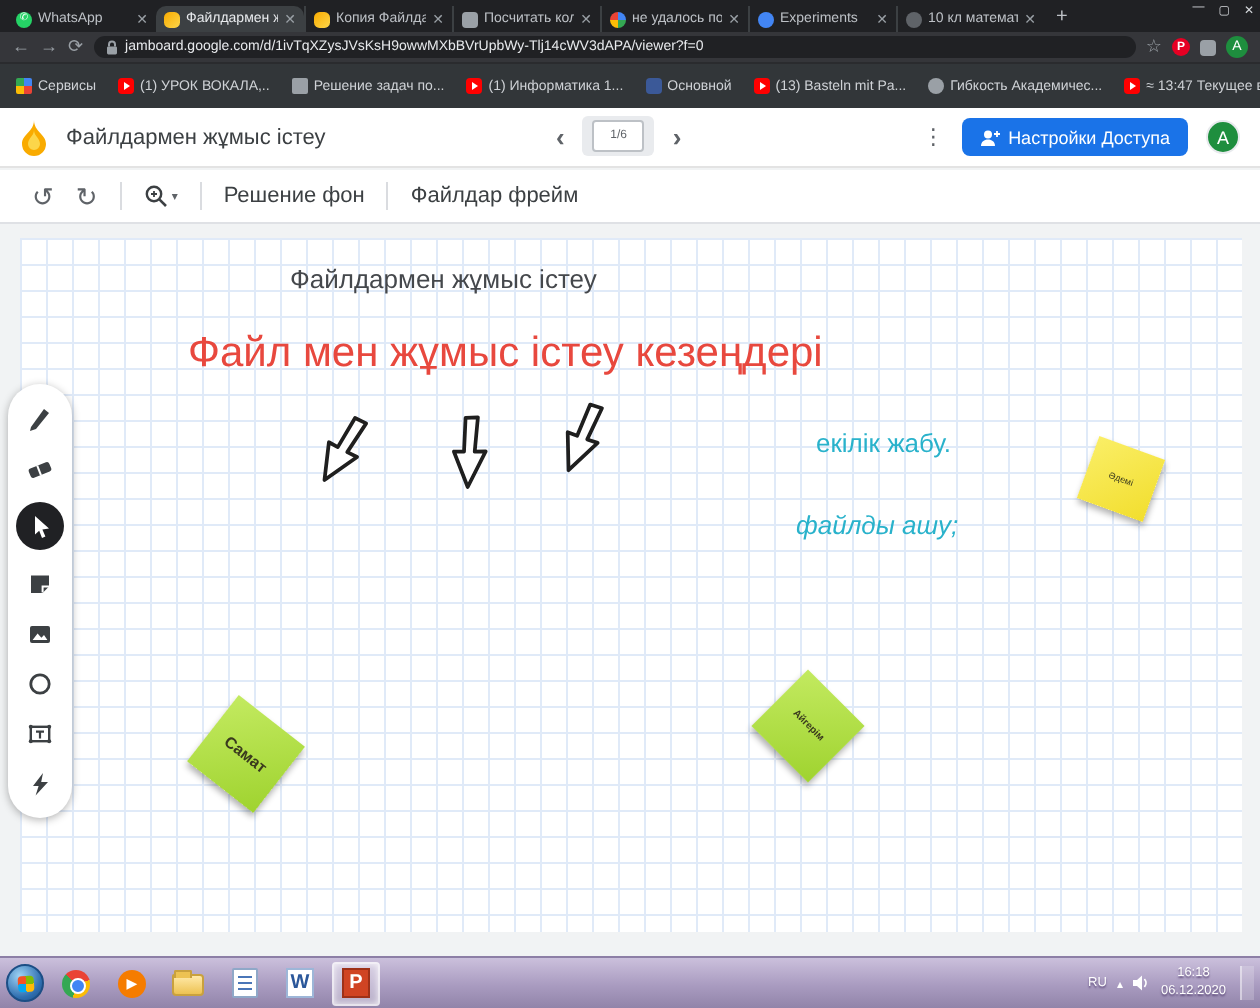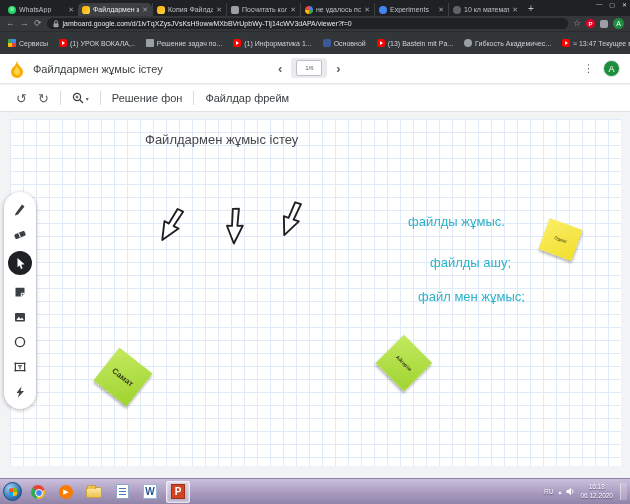--- a/index.html
+++ b/index.html
@@ -62,21 +62,21 @@
   .tb-sep { width:1px; height:14px; background:#dadce0; }
   .caret { font-size:6px; color:#5f6368; margin-left:2px; }
 
   
   .canvas { position:absolute; left:10px; top:119px; width:611px; height:347px; background-color:#fff;
     background-image: linear-gradient(#e0eaf8 1px, transparent 1px), linear-gradient(90deg, #e0eaf8 1px, transparent 1px);
     background-size:13px 13px; }
   .board-title { position:absolute; left:135px; top:13px; font-size:13px; color:#45484c; }
   .heading { position:absolute; left:84px; top:46px; font-size:21px; font-weight:500; }
   .blue-item { position:absolute; font-size:13px; font-weight:500; }
-  .blue-1 { left:398px; top:95px; } .blue-2 { left:420px; top:136px; } .blue-3 { left:408px; top:170px; }
+  .blue-1 { left:398px; top:95px; } .blue-2 { left:388px; top:136px;font-style:italic; } .blue-3 { left:408px; top:170px; }
   .arrow { position:absolute; width:22px; height:40px; }
   .arrow-1 { left:150px; top:87px; transform:rotate(32deg); }
   .arrow-2 { left:214px; top:88px; transform:rotate(4deg); }
   .arrow-3 { left:270px; top:81px; transform:rotate(24deg); }
   .note { position:absolute; display:flex; align-items:center; justify-content:center; box-shadow:1px 2px 3px rgba(0,0,0,.3); color:#3a3a1e; text-align:center; overflow:hidden; }
   .note-yellow { left:533px; top:104px; width:35px; height:33px; transform:rotate(20deg); background:linear-gradient(135deg,#faee66,#f2de2e); font-size:4.5px; }
   .note-green1 { left:92px; top:237px; width:42px; height:42px; transform:rotate(38deg); background:linear-gradient(135deg,#c3ea60,#9fd32f); font-size:8px; font-weight:bold; }
   .note-green2 { left:374px; top:224px; width:40px; height:40px; transform:rotate(45deg); background:linear-gradient(135deg,#c3ea60,#9fd32f); font-size:5px; font-weight:bold; }
   .green-par { position:absolute; font-size:13px; line-height:17.5px; white-space:pre-line; }
   .gp-1 { left:48px; top:284px; } .gp-2 { left:325px; top:277px; }
@@ -217,20 +217,28 @@
     <span class="jam-title">Файлдармен жұмыс істеу</span>
     <div class="framenav">
       <span class="chev">‹</span>
       <span class="framechip-wrap">
         <span class="framechip">1/6</span>
       </span>
       <span class="chev">›</span>
     </div>
     <div class="hdr-right">
       <span class="dots">⋮</span>
+      <button class="share-btn">
+        <svg width="10" height="10" viewBox="0 0 10 10">
+          <circle cx="4" cy="3.2" r="2" fill="#fff"></circle>
+          <path d="M0.5 9 c0-2.1 1.6-3.2 3.5-3.2 s3.5 1.1 3.5 3.2 Z" fill="#fff"></path>
+          <path d="M8.5 1.5 v3 M7 3 h3" stroke="#fff" stroke-width="0.9"></path>
+        </svg>
+        <span>Настройки Доступа</span>
+      </button>
       <span class="jam-av">A</span>
     </div>
   </div>
 
   <div class="jamtoolbar">
     <span class="tb-ico">↺</span>
     <span class="tb-ico">↻</span>
     <span class="tb-sep"></span>
     <span style="display:flex;align-items:center;">
       <svg width="12" height="12" viewBox="0 0 12 12">
@@ -241,34 +249,34 @@
       <span class="caret">▾</span>
     </span>
     <span class="tb-sep"></span>
     <span>Решение фон</span>
     <span class="tb-sep"></span>
     <span>Файлдар фрейм</span>
   </div>
 
   <div class="canvas">
     <div class="board-title">Файлдармен жұмыс істеу</div>
+    <div class="heading" style="color:#e8483e;">Файл мен жұмыс істеу кезеңдері</div>
 
     <svg class="arrow arrow-1" viewBox="0 0 16 30">
       <path d="M5.4 1.6 L10 1.1 L9.7 14 L13.8 13.6 L8 27.4 L1.9 14.5 L5.7 14.3 Z" fill="#fff" stroke="#1f1f1f" stroke-width="1.4" stroke-linejoin="round"></path>
     </svg>
     <svg class="arrow arrow-2" viewBox="0 0 16 30">
       <path d="M5.4 1.6 L10 1.1 L9.7 14 L13.8 13.6 L8 27.4 L1.9 14.5 L5.7 14.3 Z" fill="#fff" stroke="#1f1f1f" stroke-width="1.4" stroke-linejoin="round"></path>
     </svg>
     <svg class="arrow arrow-3" viewBox="0 0 16 30">
       <path d="M5.4 1.6 L10 1.1 L9.7 14 L13.8 13.6 L8 27.4 L1.9 14.5 L5.7 14.3 Z" fill="#fff" stroke="#1f1f1f" stroke-width="1.4" stroke-linejoin="round"></path>
     </svg>
 
-    <div class="blue-item blue-1" style="color:#29b2cb;">файлды жұмыс.</div>
+    <div class="blue-item blue-1" style="color:#29b2cb;">екілік жабу.</div>
     <div class="blue-item blue-2" style="color:#29b2cb;">файлды ашу;</div>
-    <div class="blue-item blue-3" style="color:#29b2cb;">файл мен жұмыс;</div>
 
     <div class="note note-yellow">
         <span>Әдемі</span>
       </div>
     <div class="note note-green1">
         <span>Самат</span>
       </div>
     <div class="note note-green2">
         <span>Айгерім</span>
       </div>

